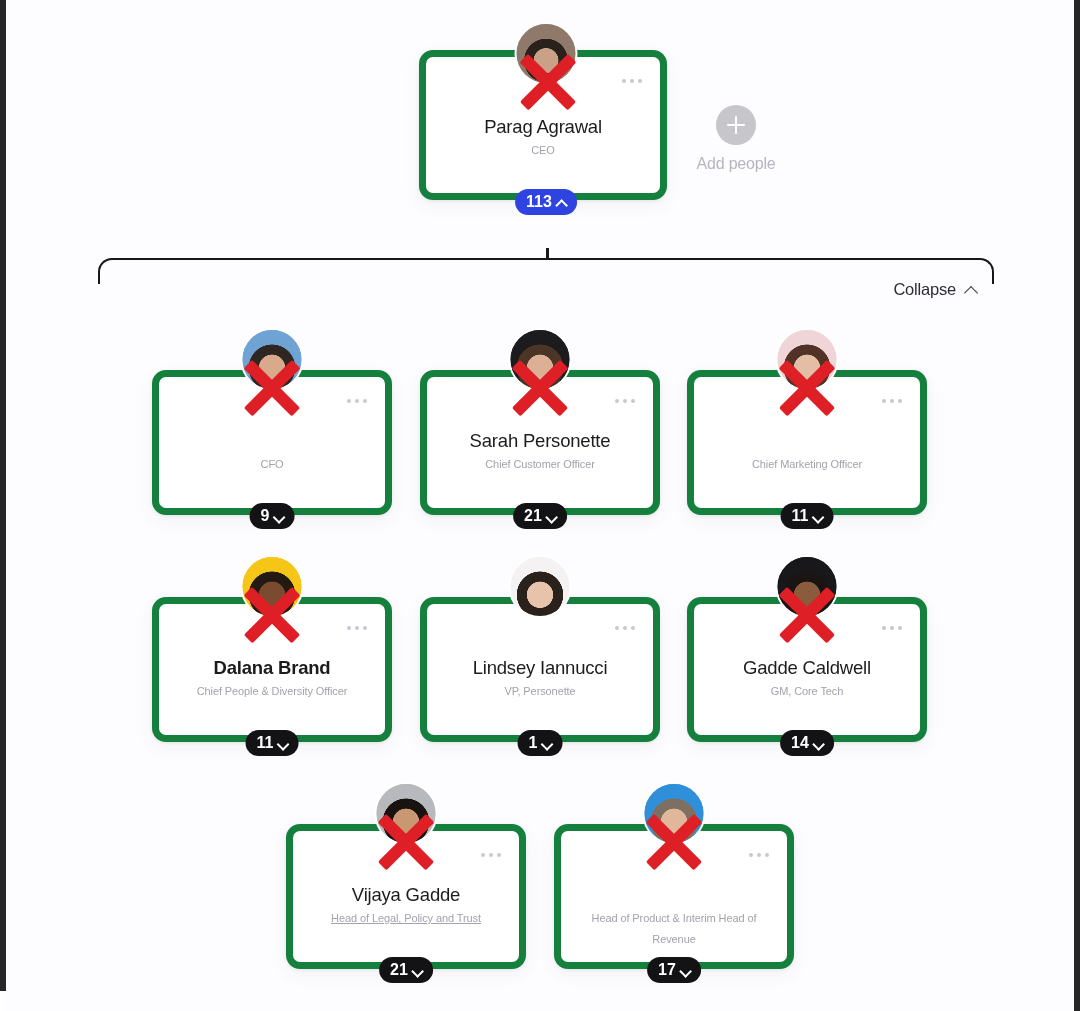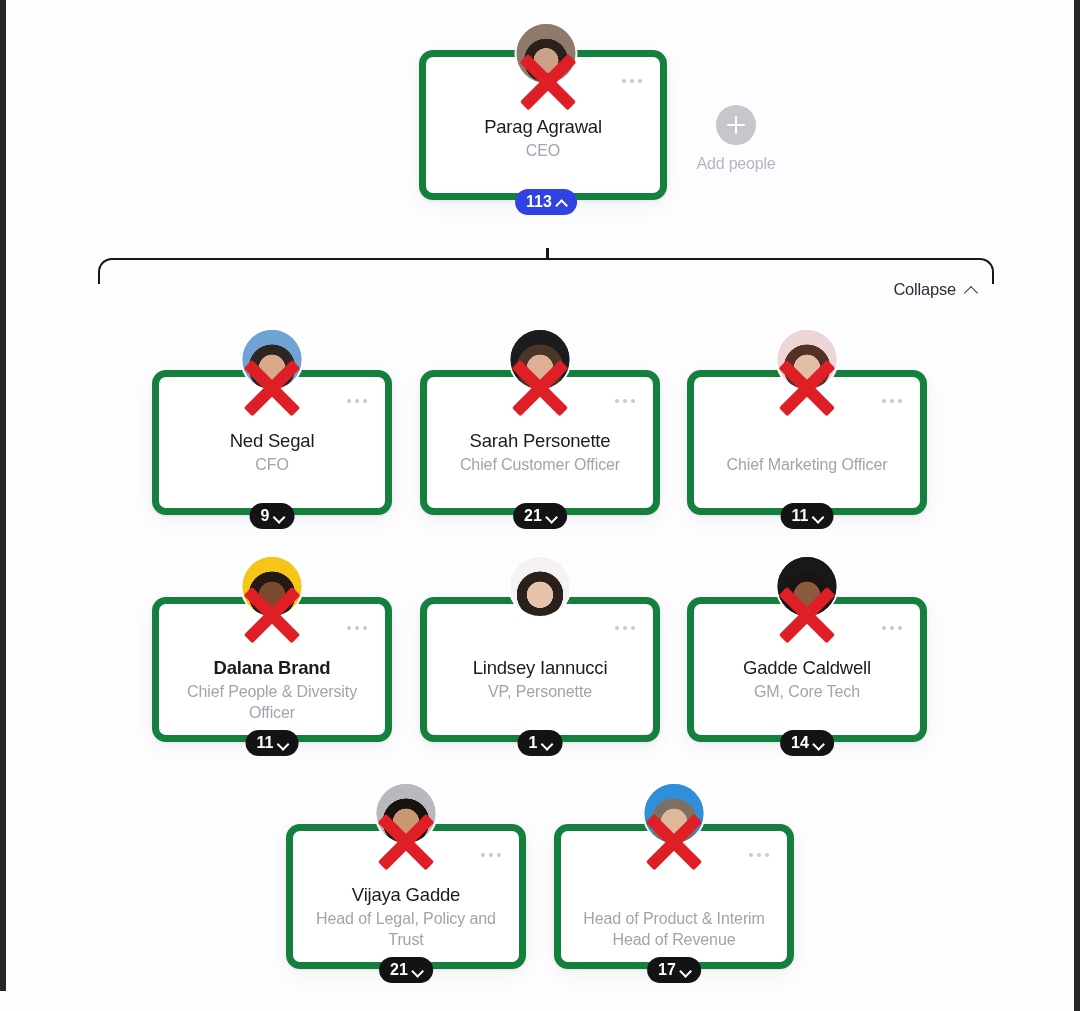--- a/index.html
+++ b/index.html
@@ -41,21 +41,21 @@
   .avatar .face { position: absolute; inset: 0; }
 
   .card .name {
     position: absolute; left: 0; right: 0;
     text-align: center; color: #1c1c1e;
     font-size: 18.5px; letter-spacing: -0.2px; white-space: nowrap;
   }
   .card .title {
     position: absolute; left: 12px; right: 12px;
     text-align: center; color: #a3a2ae;
-    font-size: 16px; line-height: 21px; letter-spacing: -0.1px;
+    font-size: 11px; line-height: 21px; letter-spacing: -0.1px;
   }
 
   .badge {
     position: absolute; left: 50%; transform: translateX(-50%);
     display: flex; align-items: center; gap: 5px;
     height: 26px; padding: 0 11px; border-radius: 13px;
     color: #fff; font-size: 16px; font-weight: bold;
     cursor: pointer;
   }
   .badge.dark { background: #131316; }
@@ -165,21 +165,20 @@
       <span class="chevup"></span>
     </div>
 
     <div id="children">
         <div class="card" style="left: 146px; top: 370px; width: 240px; height: 145px;">
           <div class="dots">
             <i></i>
             <i></i>
             <i></i>
           </div>
-          <div class="name" style="top: 53px;">Ned Segal</div>
           <div class="title" style="top: 77px;">CFO</div>
         </div>
         <div class="avatar" style="left: 266px; top: 328px; width: 63px; height: 63px; background: rgb(111, 163, 212);">
           <div class="face" style="background: radial-gradient(circle at 50% 64%, rgb(216, 169, 138) 0px, rgb(216, 169, 138) 27%, rgb(46, 38, 32) 28%, rgb(46, 38, 32) 48%, rgb(111, 163, 212) 49%, rgb(111, 163, 212) 100%);"></div>
         </div>
         <div class="redx" style="left: 232px; top: 354px; width: 68px; height: 68px;">
           <span class="a"></span>
           <span class="b"></span>
         </div>
         <div class="badge dark" style="left: 266px; top: 503px;">
@@ -281,21 +280,21 @@
           <span>14</span>
           <span class="chev"></span>
         </div>
         <div class="card" style="left: 280px; top: 824px; width: 240px; height: 145px;">
           <div class="dots">
             <i></i>
             <i></i>
             <i></i>
           </div>
           <div class="name" style="top: 53px;">Vijaya Gadde</div>
-          <div class="title" style="top: 77px;">Head of Legal, Policy and Trust</div>
+          <div class="title" style="top: 77px; text-decoration: underline;">Head of Legal, Policy and Trust</div>
         </div>
         <div class="avatar" style="left: 400px; top: 782px; width: 63px; height: 63px; background: rgb(183, 185, 189);">
           <div class="face" style="background: radial-gradient(circle at 50% 64%, rgb(201, 152, 115) 0px, rgb(201, 152, 115) 27%, rgb(24, 19, 16) 28%, rgb(24, 19, 16) 48%, rgb(183, 185, 189) 49%, rgb(183, 185, 189) 100%);"></div>
         </div>
         <div class="redx" style="left: 366px; top: 808px; width: 68px; height: 68px;">
           <span class="a"></span>
           <span class="b"></span>
         </div>
         <div class="badge dark" style="left: 400px; top: 957px;">
           <span>21</span>

